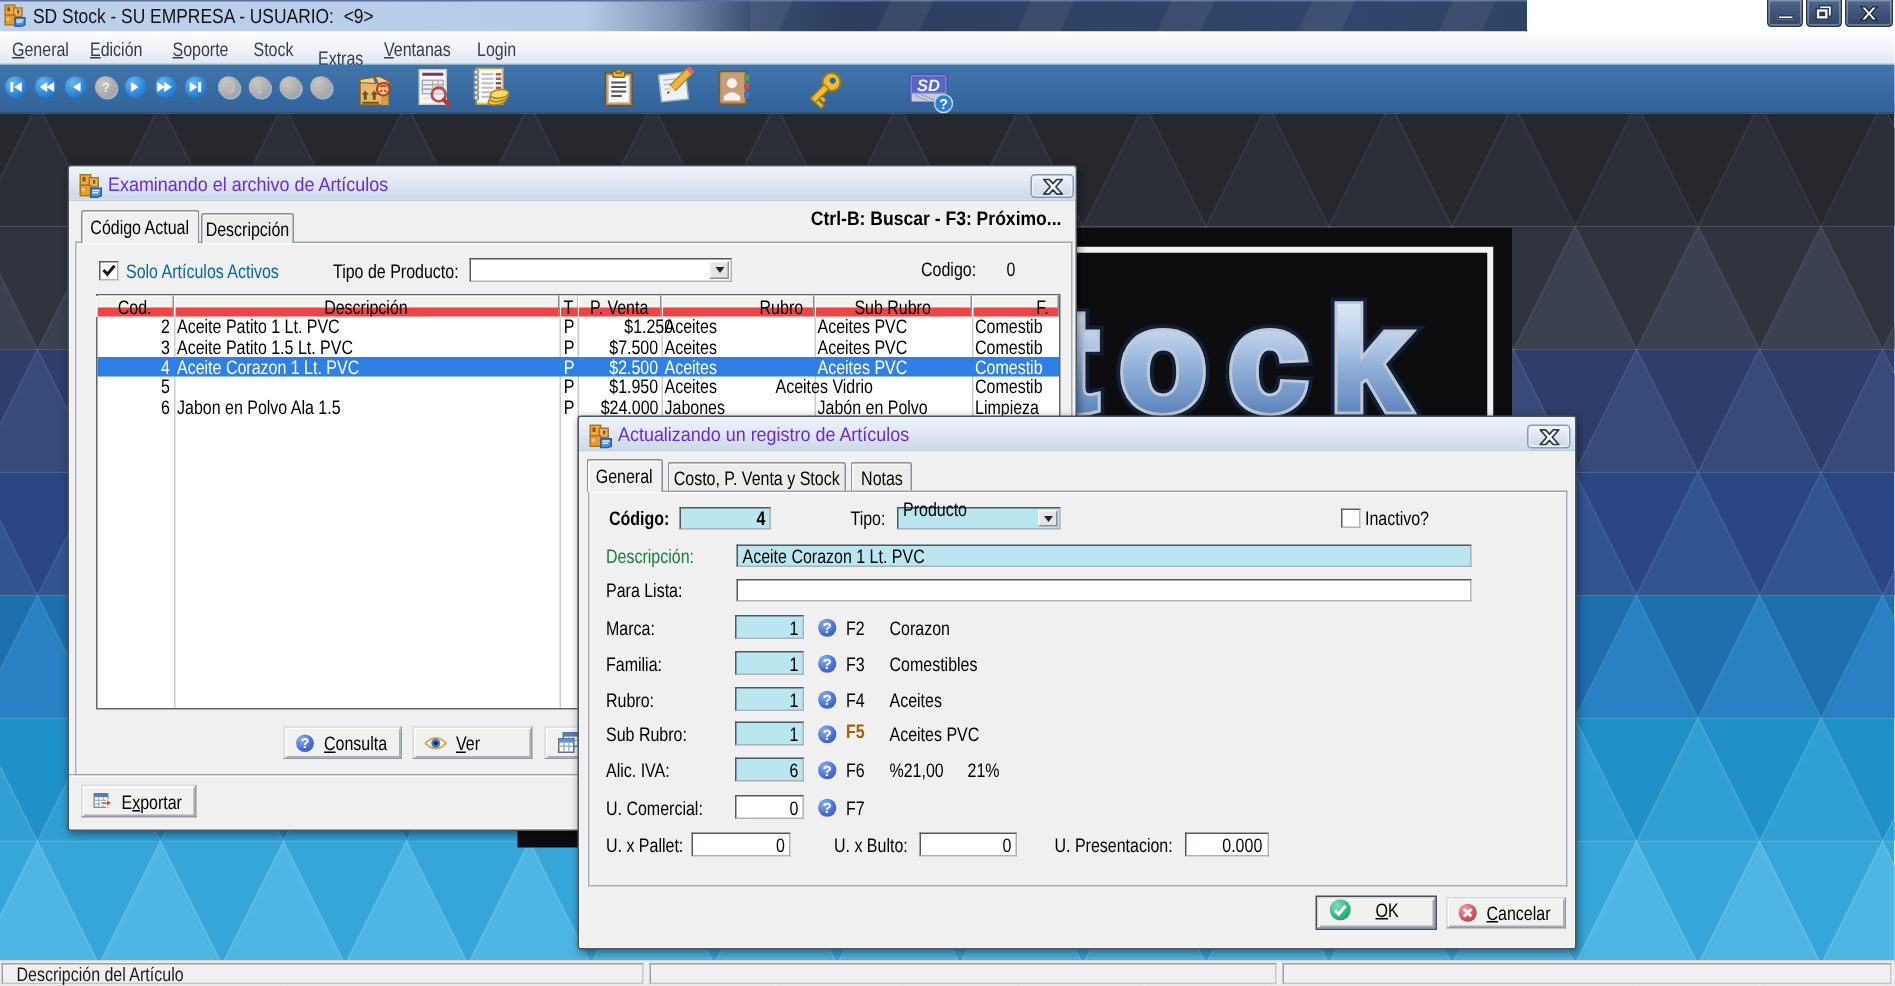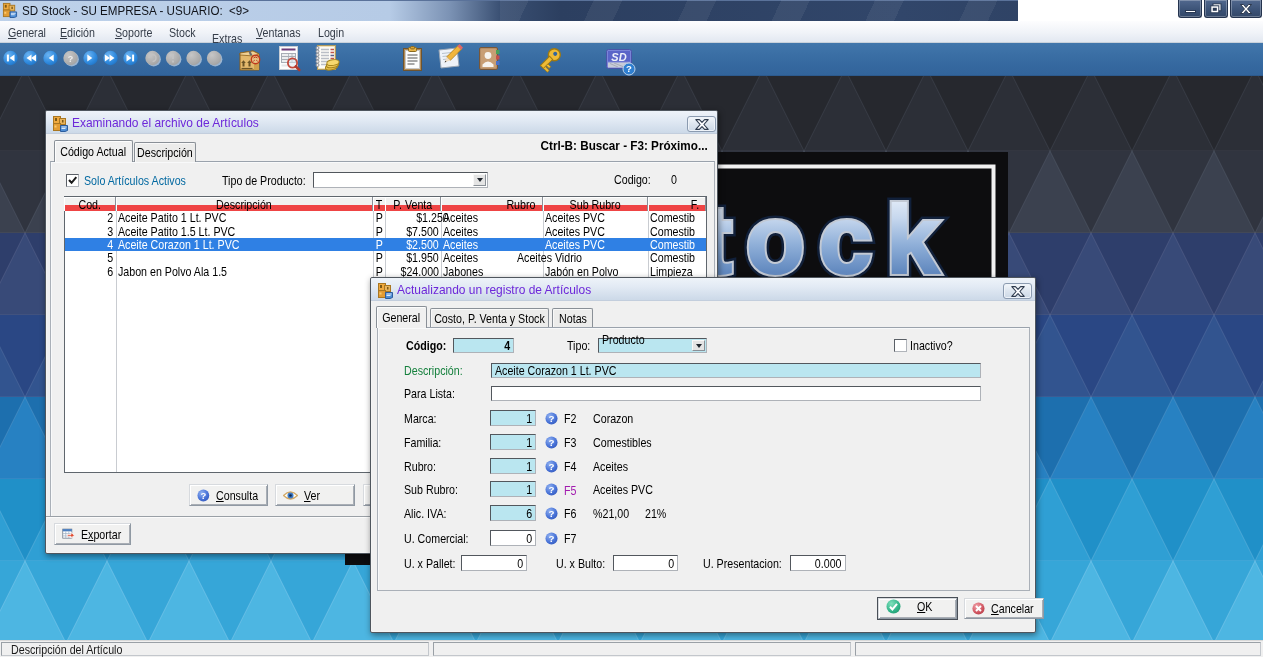--- a/index.html
+++ b/index.html
@@ -311,21 +311,21 @@
 <div style="position:absolute;left:46px;top:516px;width:666px;height:2px;border-top:1px solid #9aa0a6;border-bottom:1px solid #fbfbfb"></div>
 <div style="position:absolute;left:54px;top:523px;width:77px;height:22px;background:#f1f1f0;border:1px solid #9099a3;border-top-color:#d7dade;border-left-color:#d7dade;box-shadow:inset 1px 1px 0 #ffffff, inset -1px -1px 0 #a9aeb5;display:flex;align-items:center;justify-content:flex-start;padding-left:7px;gap:6px">
     <svg width="17" height="16" viewBox="0 0 17 16">
       <rect x="1" y="1.5" width="12" height="12" fill="#fff" stroke="#6a7687"></rect>
       <rect x="1" y="1.5" width="12" height="3" fill="#4d7fc0"></rect>
       <path d="M1 7.5 h12 M1 10.5 h12 M5 4.5 v9 M9 4.5 v9" stroke="#9fb0c4" stroke-width="1"></path>
       <path d="M7 8.5 h5 v-2.5 l4.5 3.7 -4.5 3.7 v-2.5 h-5 z" fill="#e04b30" stroke="#fff" stroke-width="1"></path>
     </svg>
     <span><span style="display:inline-block;transform:scaleX(0.82);transform-origin:0 50%;white-space:nowrap">E<u>x</u>portar</span></span>
   </div>
-<div class="win" style="left:370px;top:277px;width:666px;height:356px">
+<div class="win" style="left:385px;top:277px;width:666px;height:356px">
     <div class="titlebar"></div>
     <svg style="position:absolute;left:6px;top:4px" width="17" height="17" viewBox="0 0 17 17">
 <g stroke="#a97722" stroke-width="1">
 <rect x="1.5" y="1.5" width="7" height="7" fill="#efa93f"></rect>
 <rect x="7.5" y="3.5" width="6" height="6" fill="#e8b45c"></rect>
 <rect x="1.5" y="8.5" width="7" height="7" fill="#e39c33"></rect>
 </g>
 <rect x="3" y="3" width="2" height="3" fill="#7e5a16"></rect>
 <rect x="10" y="5" width="1.5" height="2.5" fill="#7e5a16"></rect>
 <rect x="2.5" y="10.5" width="2" height="2" fill="#fac96e"></rect>
@@ -435,21 +435,21 @@
 <div style="position:absolute;left:404px;top:480px;height:18px;display:flex;align-items:center;font-size:13px;font-weight:normal;color:#000;white-space:nowrap">
     <span style="display:inline-block;transform:scaleX(0.82);transform-origin:0 50%;white-space:nowrap">Sub Rubro:</span>
   </div>
 <div style="position:absolute;left:490px;top:481px;width:46px;height:16px;background:#bae6f0;border:1px solid;border-color:#52575d #aeb2b8 #aeb2b8 #52575d;font-size:13px;font-weight:normal;color:#000;display:flex;align-items:center;justify-content:flex-end;padding:0 3px;white-space:nowrap;overflow:hidden">
     <span style="display:inline-block;transform:scaleX(0.82);transform-origin:100% 50%;white-space:nowrap">1</span>
   </div>
 <svg style="position:absolute;left:544.5px;top:482.5px" width="13" height="13" viewBox="0 0 14 14">
     <circle cx="7" cy="7" r="6.5" fill="url(#qgb)"></circle>
     <text x="7" y="10.8" font-size="10.5" font-weight="bold" fill="#fff" text-anchor="middle" font-family="Liberation Sans">?</text>
   </svg>
-<div style="position:absolute;left:564px;top:480px;height:18px;display:flex;align-items:flex-end;font-size:13px;font-weight:normal;color:#a21caf;white-space:nowrap">
+<div style="position:absolute;left:564px;top:480px;height:18px;display:flex;align-items:flex-start;font-size:13px;font-weight:bold;color:#a16207;white-space:nowrap">
     <span style="display:inline-block;transform:scaleX(0.82);transform-origin:0 50%;white-space:nowrap">F5</span>
   </div>
 <div style="position:absolute;left:593px;top:480px;height:18px;display:flex;align-items:center;font-size:13px;font-weight:normal;color:#000;white-space:nowrap">
     <span style="display:inline-block;transform:scaleX(0.82);transform-origin:0 50%;white-space:nowrap">Aceites PVC</span>
   </div>
 <div style="position:absolute;left:404px;top:504px;height:18px;display:flex;align-items:center;font-size:13px;font-weight:normal;color:#000;white-space:nowrap">
     <span style="display:inline-block;transform:scaleX(0.82);transform-origin:0 50%;white-space:nowrap">Alic. IVA:</span>
   </div>
 <div style="position:absolute;left:490px;top:505px;width:46px;height:16px;background:#bae6f0;border:1px solid;border-color:#52575d #aeb2b8 #aeb2b8 #52575d;font-size:13px;font-weight:normal;color:#000;display:flex;align-items:center;justify-content:flex-end;padding:0 3px;white-space:nowrap;overflow:hidden">
     <span style="display:inline-block;transform:scaleX(0.82);transform-origin:100% 50%;white-space:nowrap">6</span>

